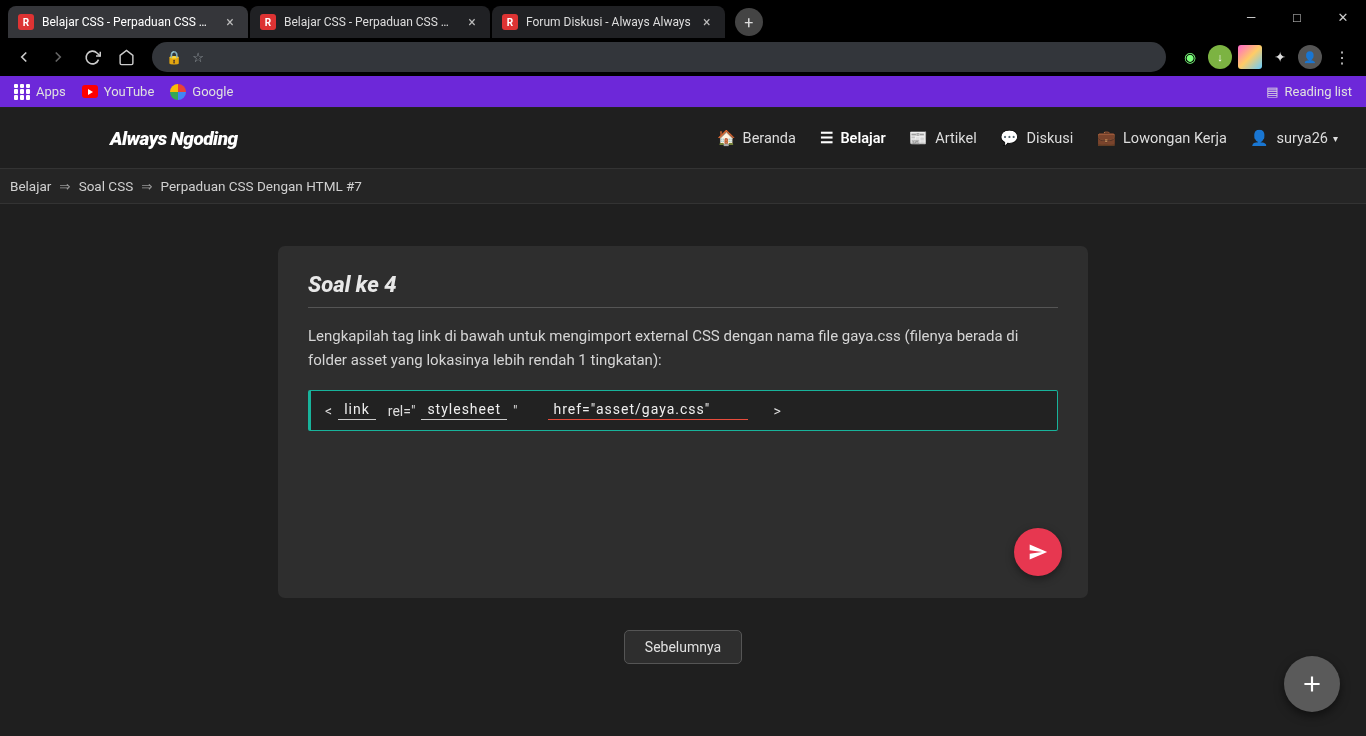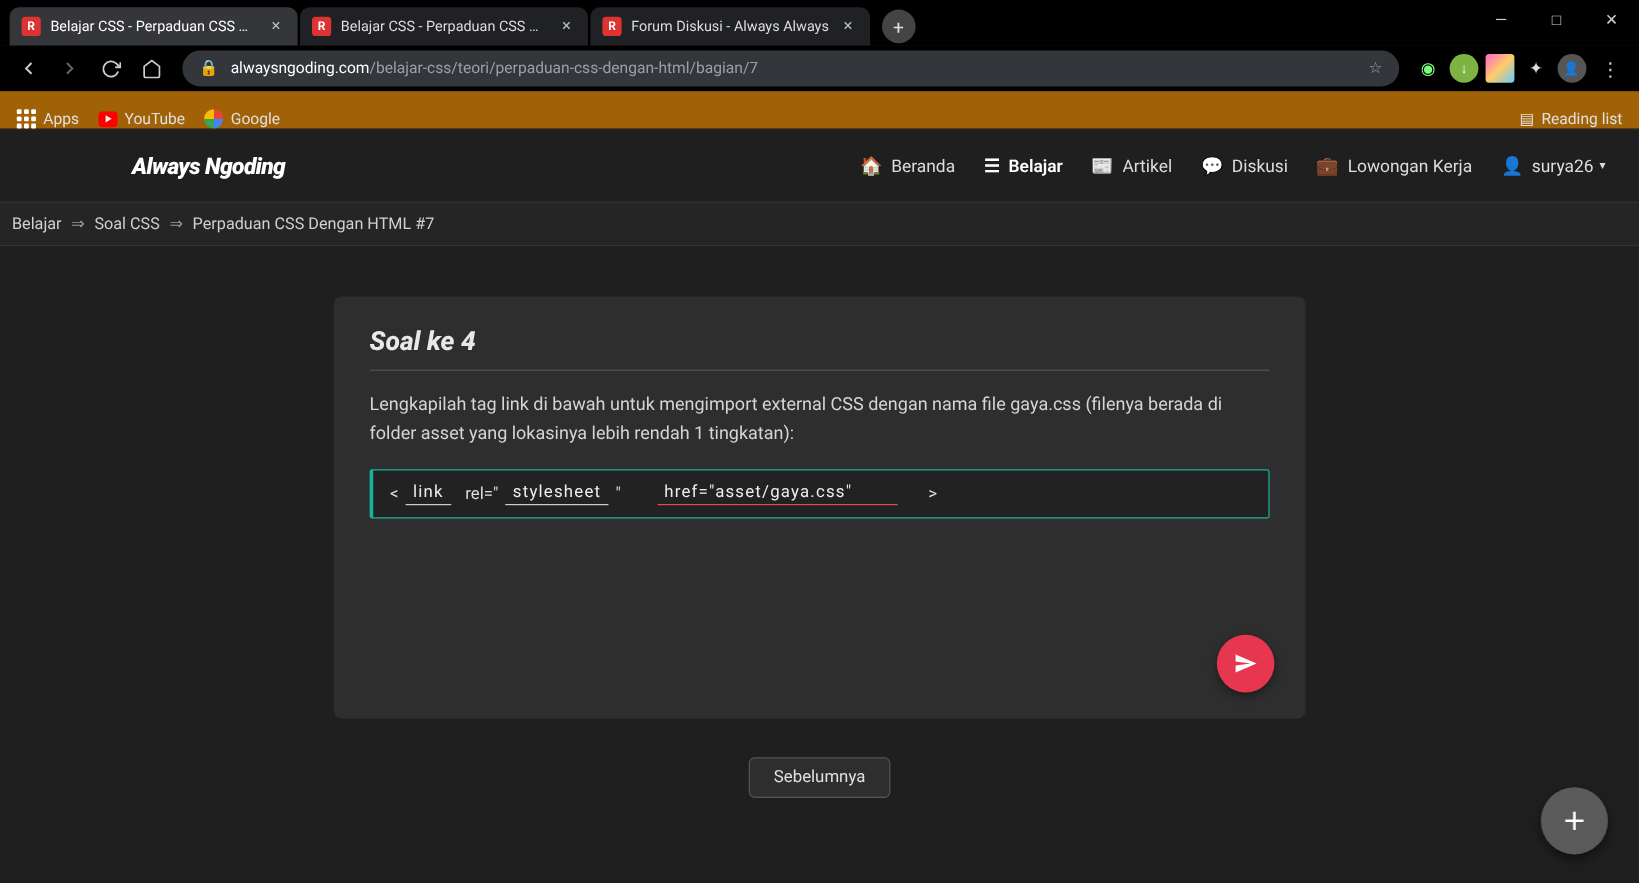--- a/index.html
+++ b/index.html
@@ -25,21 +25,21 @@
 .tool-btn.disabled { color:#666; }
 .omnibox { flex:1; height:30px; background:#33363b; border-radius:15px; display:flex; align-items:center; padding:0 14px; gap:10px; color:#ccc; font-size:13px; margin:0 6px; }
 .omnibox .lock { color:#9aa0a6; font-size:13px; }
 .omnibox .url { flex:1; white-space:nowrap; overflow:hidden; }
 .omnibox .url .domain { color:#fff; }
 .omnibox .url .path { color:#9aa0a6; }
 .omnibox .star { color:#9aa0a6; }
 .ext-icon { width:24px; height:24px; border-radius:4px; display:flex; align-items:center; justify-content:center; font-size:14px; }
 
 
-.bookmarks { height:32px; background:#a16207; display:flex; align-items:flex-end; padding:0 14px; gap:16px; border-bottom:1px solid #222; }
+.bookmarks { height:32px; background:#6d28d9; display:flex; align-items:center; padding:0 14px; gap:16px; border-bottom:1px solid #222; }
 .bm-item { display:flex; align-items:center; gap:6px; font-size:13px; color:#e0e0e0; }
 .bm-icon { width:16px; height:16px; display:flex; align-items:center; justify-content:center; }
 .bm-spacer { flex:1; }
 .reading-list { display:flex; align-items:center; gap:6px; font-size:13px; color:#e0e0e0; }
 
 
 .site { background:#1f1f1f; height:calc(736px - 38px - 38px - 32px); overflow:auto; position:relative; }
 .navbar { height:60px; display:flex; align-items:center; padding:0 28px 0 110px; background:#1f1f1f; }
 .brand { font-size:19px; font-weight:900; font-style:italic; color:#fff; letter-spacing:-0.5px; }
 .navspacer { flex:1; }
@@ -124,21 +124,20 @@
         <path d="M20.49 15a9 9 0 1 1-2.12-9.36L23 10"></path>
       </svg>
     </div>
   <div class="tool-btn">
       <svg width="17" height="17" viewBox="0 0 24 24" fill="none" stroke="currentColor" stroke-width="2">
         <path d="M3 9l9-7 9 7v11a2 2 0 0 1-2 2H5a2 2 0 0 1-2-2z"></path>
       </svg>
     </div>
   <div class="omnibox">
     <span class="lock">🔒</span>
-    <span class="url"><span class="domain">alwaysngoding.com</span><span class="path">/belajar-css/teori/perpaduan-css-dengan-html/bagian/7</span></span>
     <span class="star">☆</span>
   </div>
   <div class="ext-icon" style="color:#7cff7c">◉</div>
   <div class="ext-icon" style="background:#7cb342;border-radius:50%;color:#fff;font-size:11px">↓</div>
   <div class="ext-icon" style="background:linear-gradient(135deg,#f6c,#fc6,#6cf);border-radius:3px"></div>
   <div class="ext-icon" style="color:#ddd">✦</div>
   <div class="ext-icon" style="border-radius:50%;background:#555;color:#fff;font-size:11px">👤</div>
   <div class="tool-btn">⋮</div>
 </div>
 

